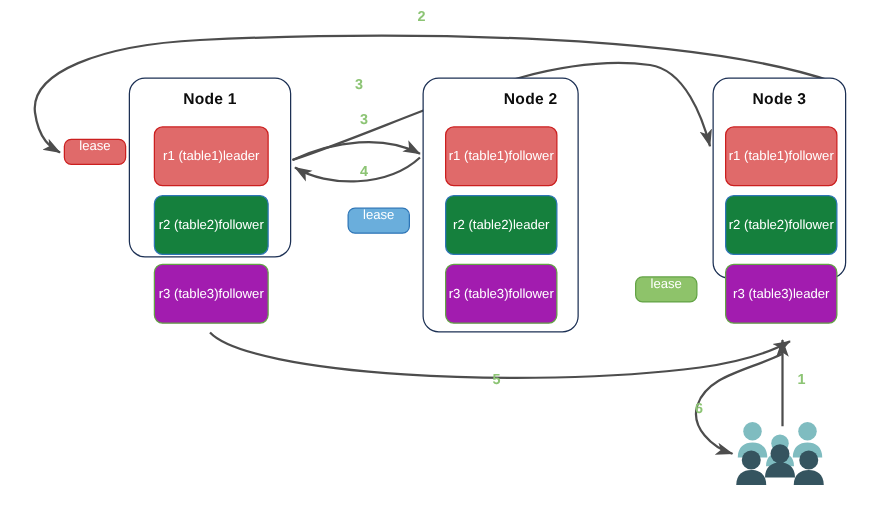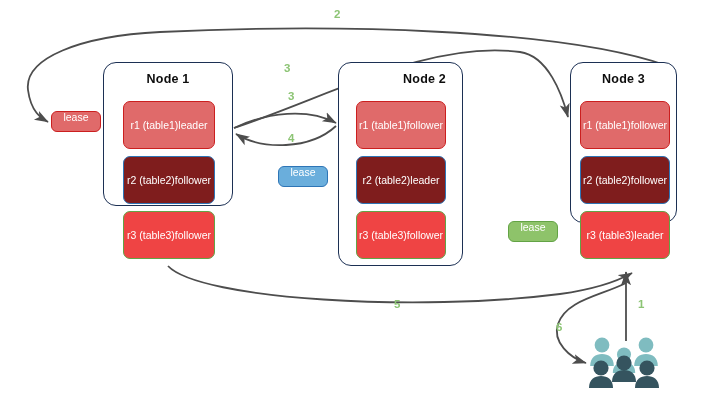--- a/index.html
+++ b/index.html
@@ -51,26 +51,26 @@
     display: flex;
     align-items: center;
     justify-content: center;
     padding: 2px 0;
   }
   .rep-red {
     background: #e06a6a;
     border: 1.5px solid #cb1f1f;
   }
   .rep-blue {
-    background: #7f1d1d;
+    background: #15803d;
     border: 1.5px solid #2e75b6;
     text-align: right;
   }
   .rep-green {
-    background: #ef4444;
+    background: #a21caf;
     border: 1.5px solid #63a345;
   }
   .lease {
     position: absolute;
     box-sizing: border-box;
     border-radius: 6px;
     color: #ffffff;
     font-size: 10.5px;
     line-height: 11px;
     text-align: center;

